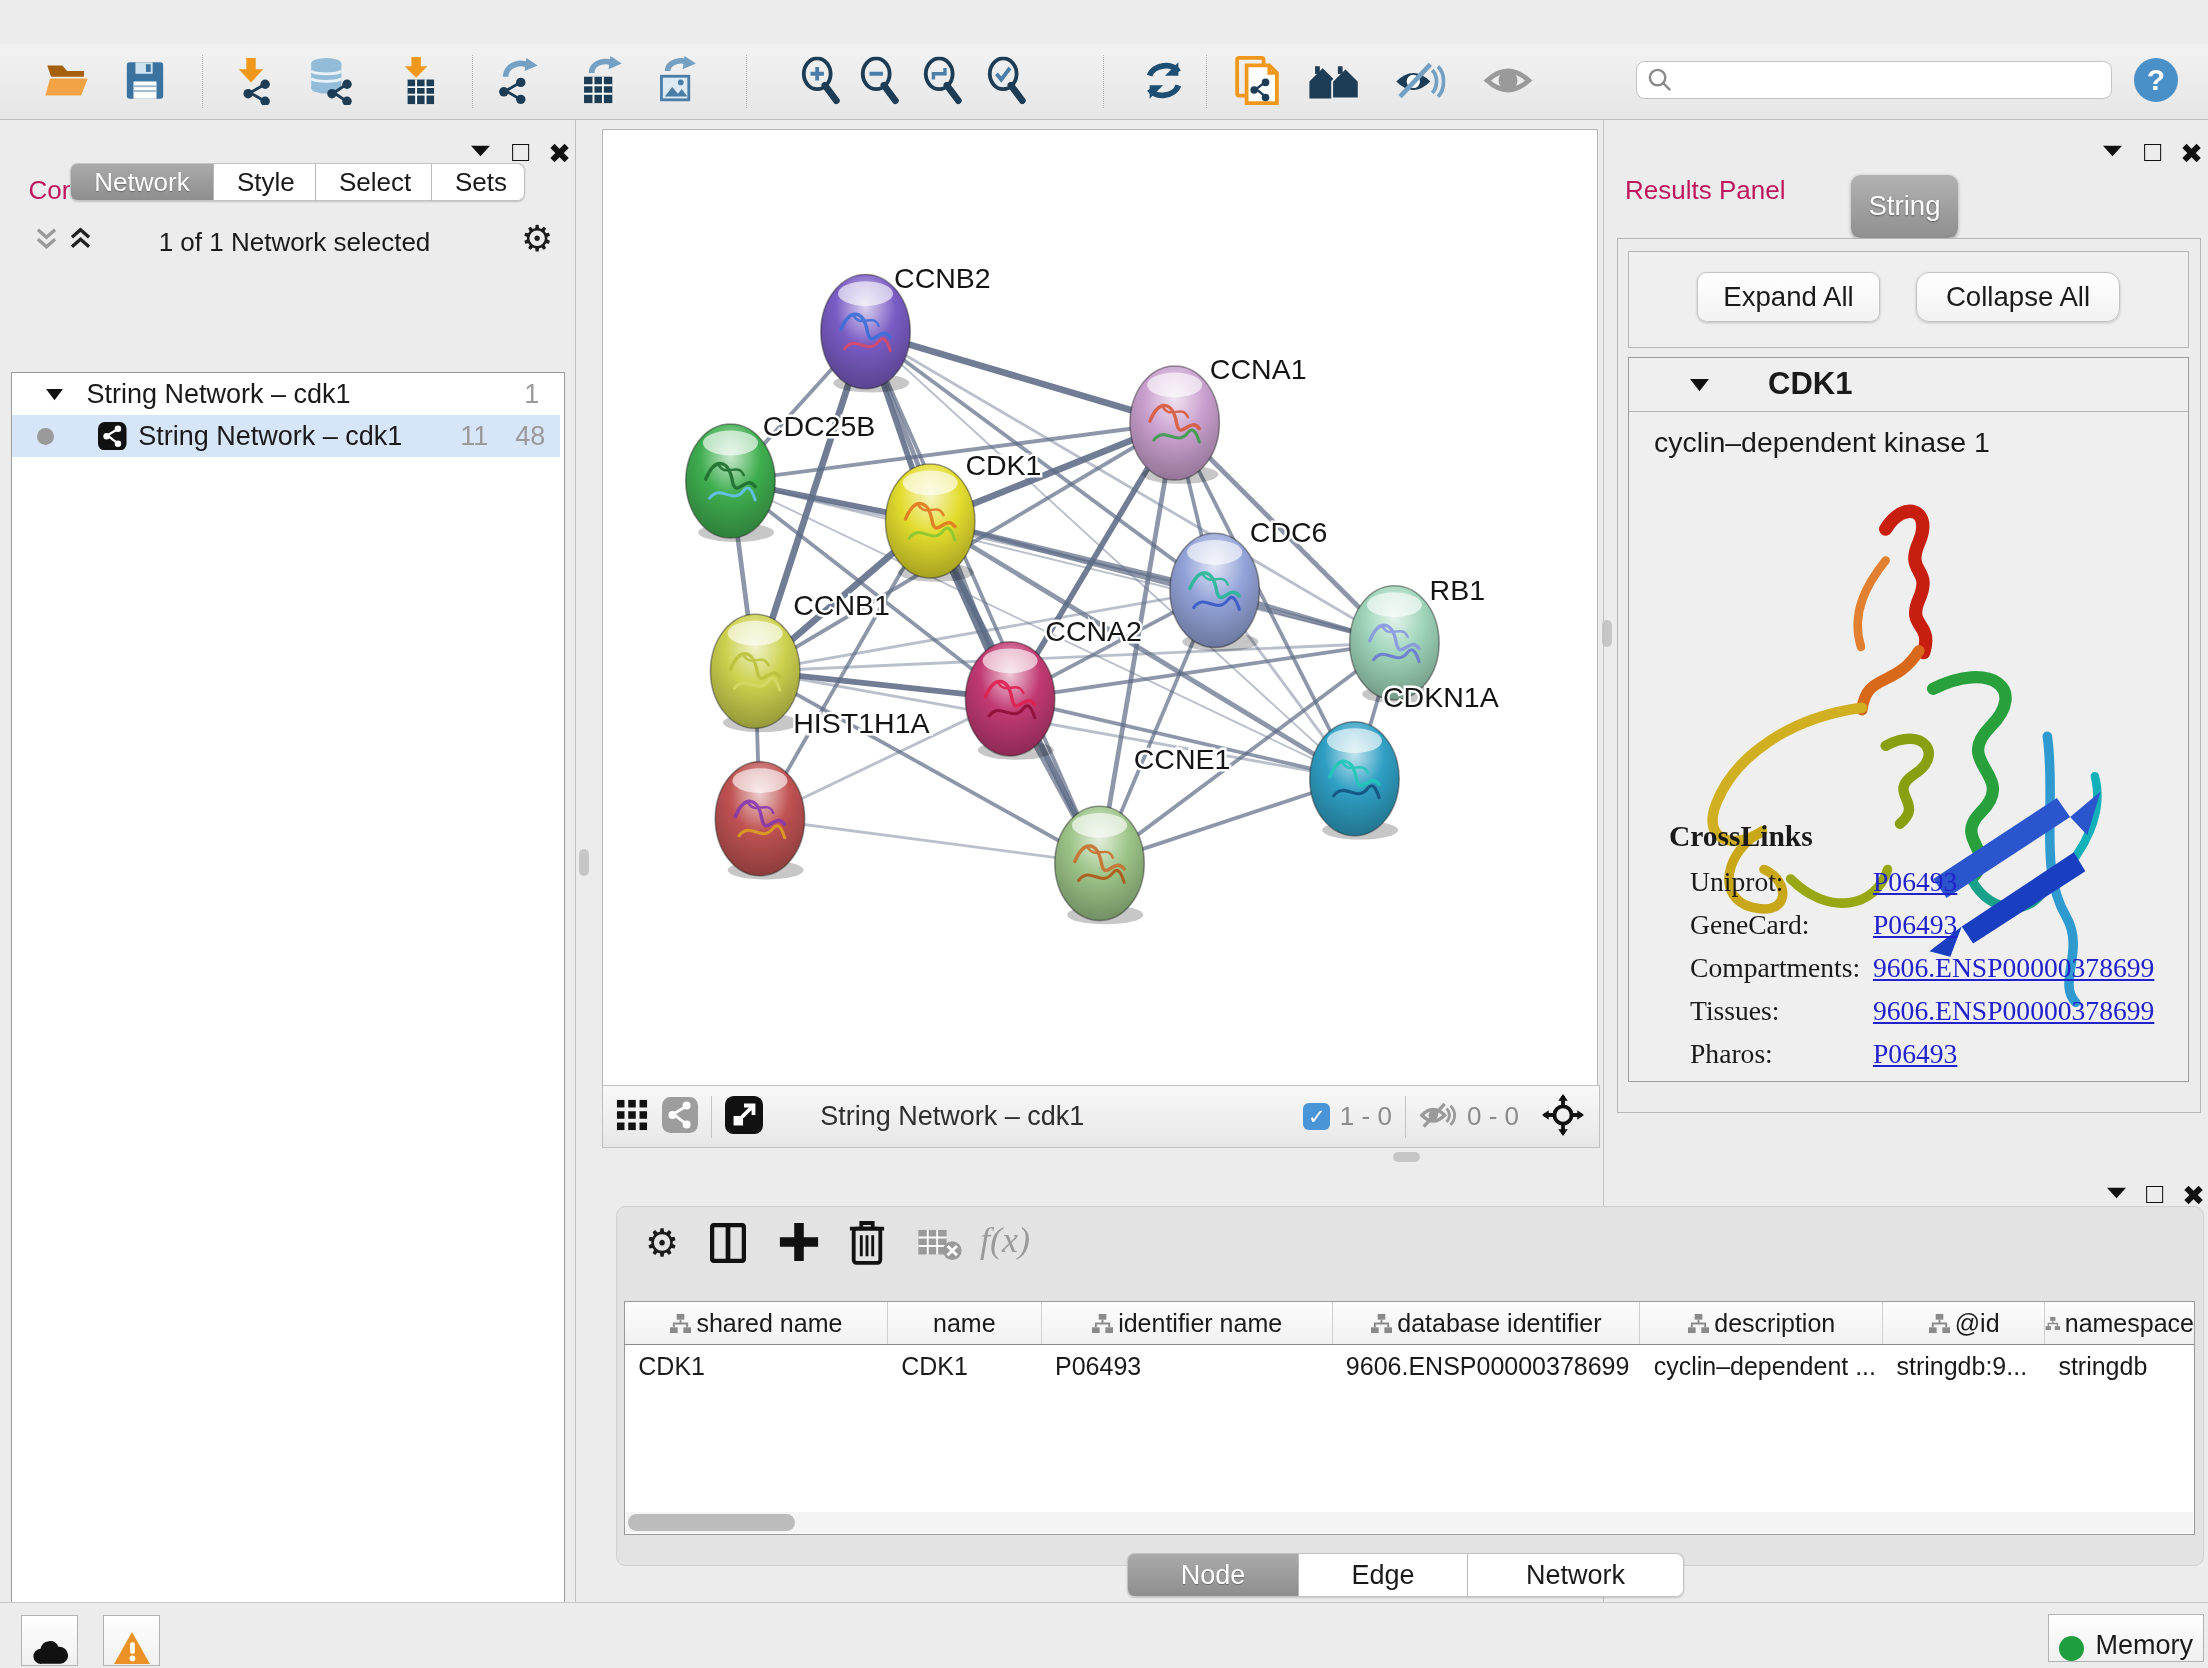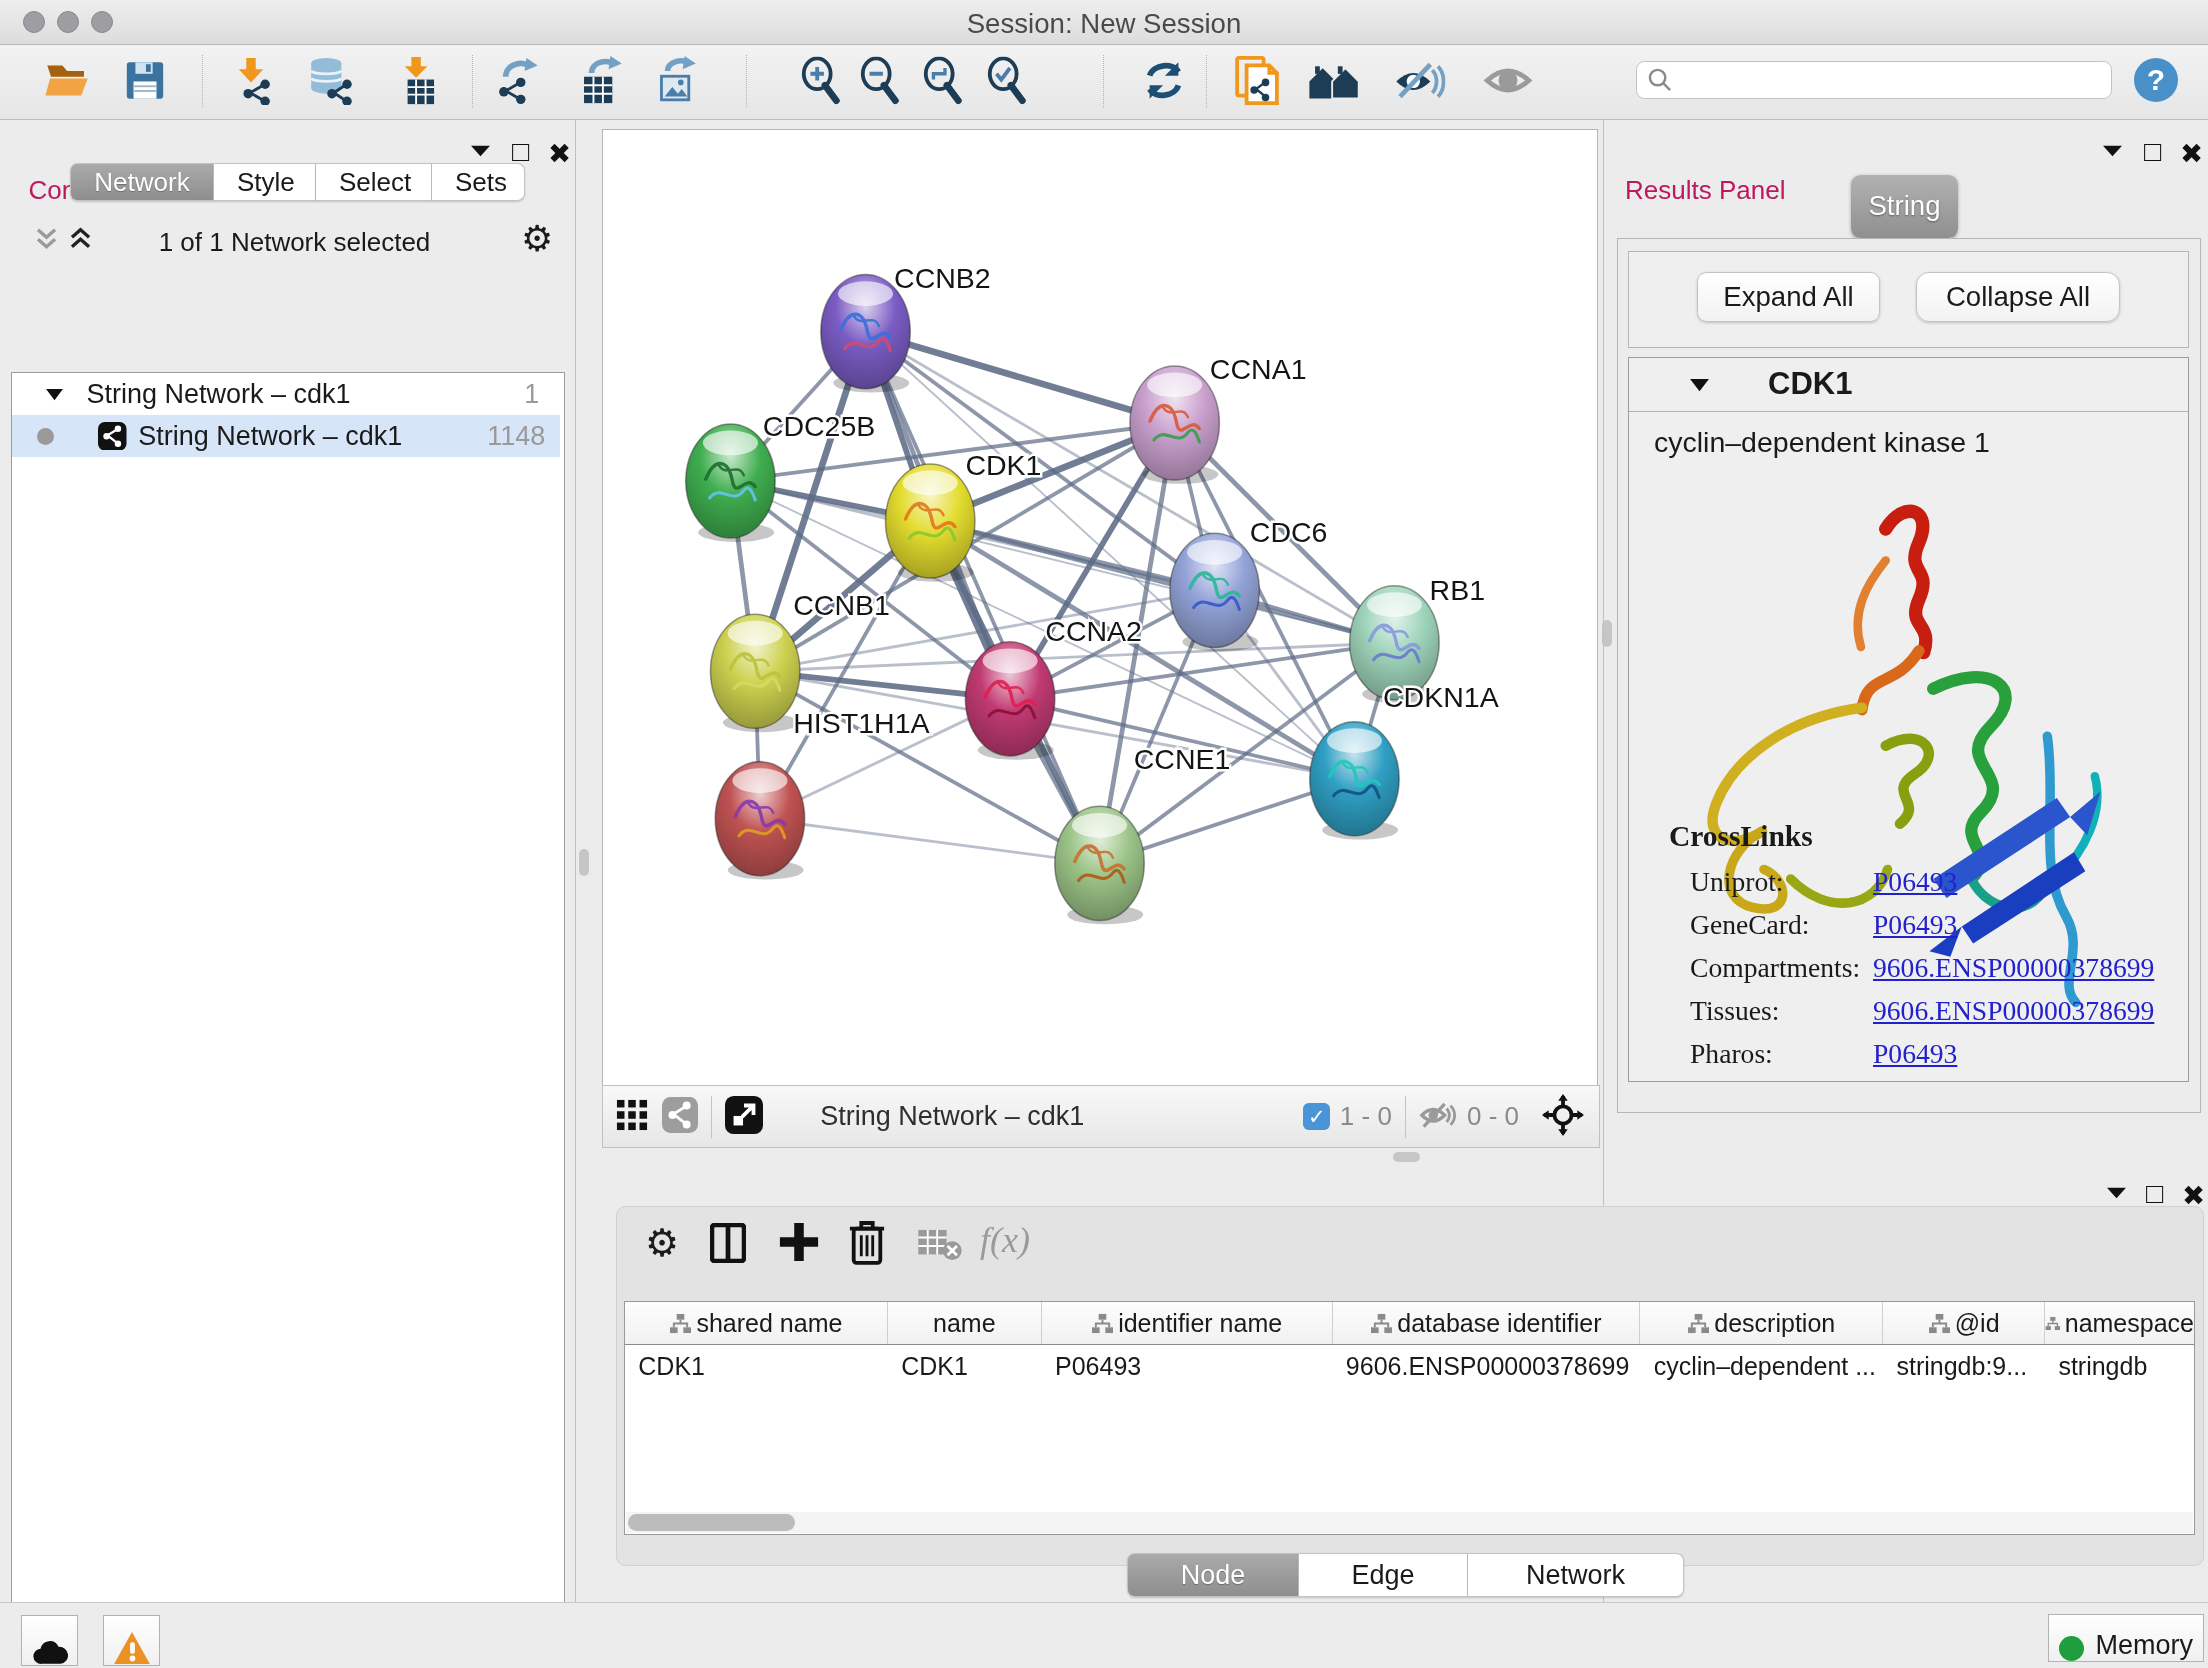--- a/index.html
+++ b/index.html
@@ -70,26 +70,20 @@
   .sbbox{background:linear-gradient(#ffffff,#f0f0f0);border:1.9px solid #b2b2b2;display:flex;
     align-items:flex-end;justify-content:center;}
   text.nlabel{font-size:30px;font-family:"Liberation Sans",sans-serif;fill:#141414;
     stroke:#ffffff;stroke-width:5px;paint-order:stroke;}
 </style>
 </head>
 <body>
 
 <div id="app">
 
-  <div class="abs titlebar">
-    <div class="abs tl" style="left:23px;"></div>
-    <div class="abs tl" style="left:57px;"></div>
-    <div class="abs tl" style="left:91px;"></div>
-    <div class="abs win-title">Session: New Session</div>
-  </div>
 
   <div class="abs toolbar"></div>
   <span class="tbico" style="left:68px">
     <svg width="49" height="46" viewBox="0 0 52 48">
         <path d="M4 8h16l5 6h18v6H8z" fill="#a5610e"></path>
         <path d="M7 22h40l-7 18H2z" fill="#f2a444"></path>
       </svg></span>
   <span class="tbico" style="left:145px">
     <svg width="44" height="44" viewBox="0 0 46 46">
         <rect x="4" y="4" width="38" height="38" rx="3" fill="#3a72a0"></rect>
@@ -284,21 +278,21 @@
             <rect x="0" y="0" width="30" height="30" rx="7" fill="#111"></rect>
             <g fill="#fff">
               <circle cx="21" cy="7" r="3.4"></circle>
               <circle cx="9" cy="15" r="3.4"></circle>
               <circle cx="21" cy="23" r="3.4"></circle>
             </g>
             <path d="M20 8 10 14l10 8" stroke="#fff" stroke-width="2.4" fill="none"></path>
           </svg>
         <span style="margin-left:11.4px">String Network – cdk1</span>
         <span class="cnt" style="margin-left:auto">11</span>
-        <span class="cnt" style="margin-right:15px">48</span>
+        <span class="cnt" style="margin-left:27px;margin-right:15px">48</span>
       </div>
     </div>
   </div>
 
   <div class="abs canvas">
     <svg id="net-svg" width="994" height="956" viewBox="0 0 1045 1005">
         <defs>
           <radialGradient id="ng0" cx="50%" cy="28%" r="80%">
             <stop offset="0" stop-color="#dad1ee"></stop>
             <stop offset="0.42" stop-color="#7a5cc4"></stop>

